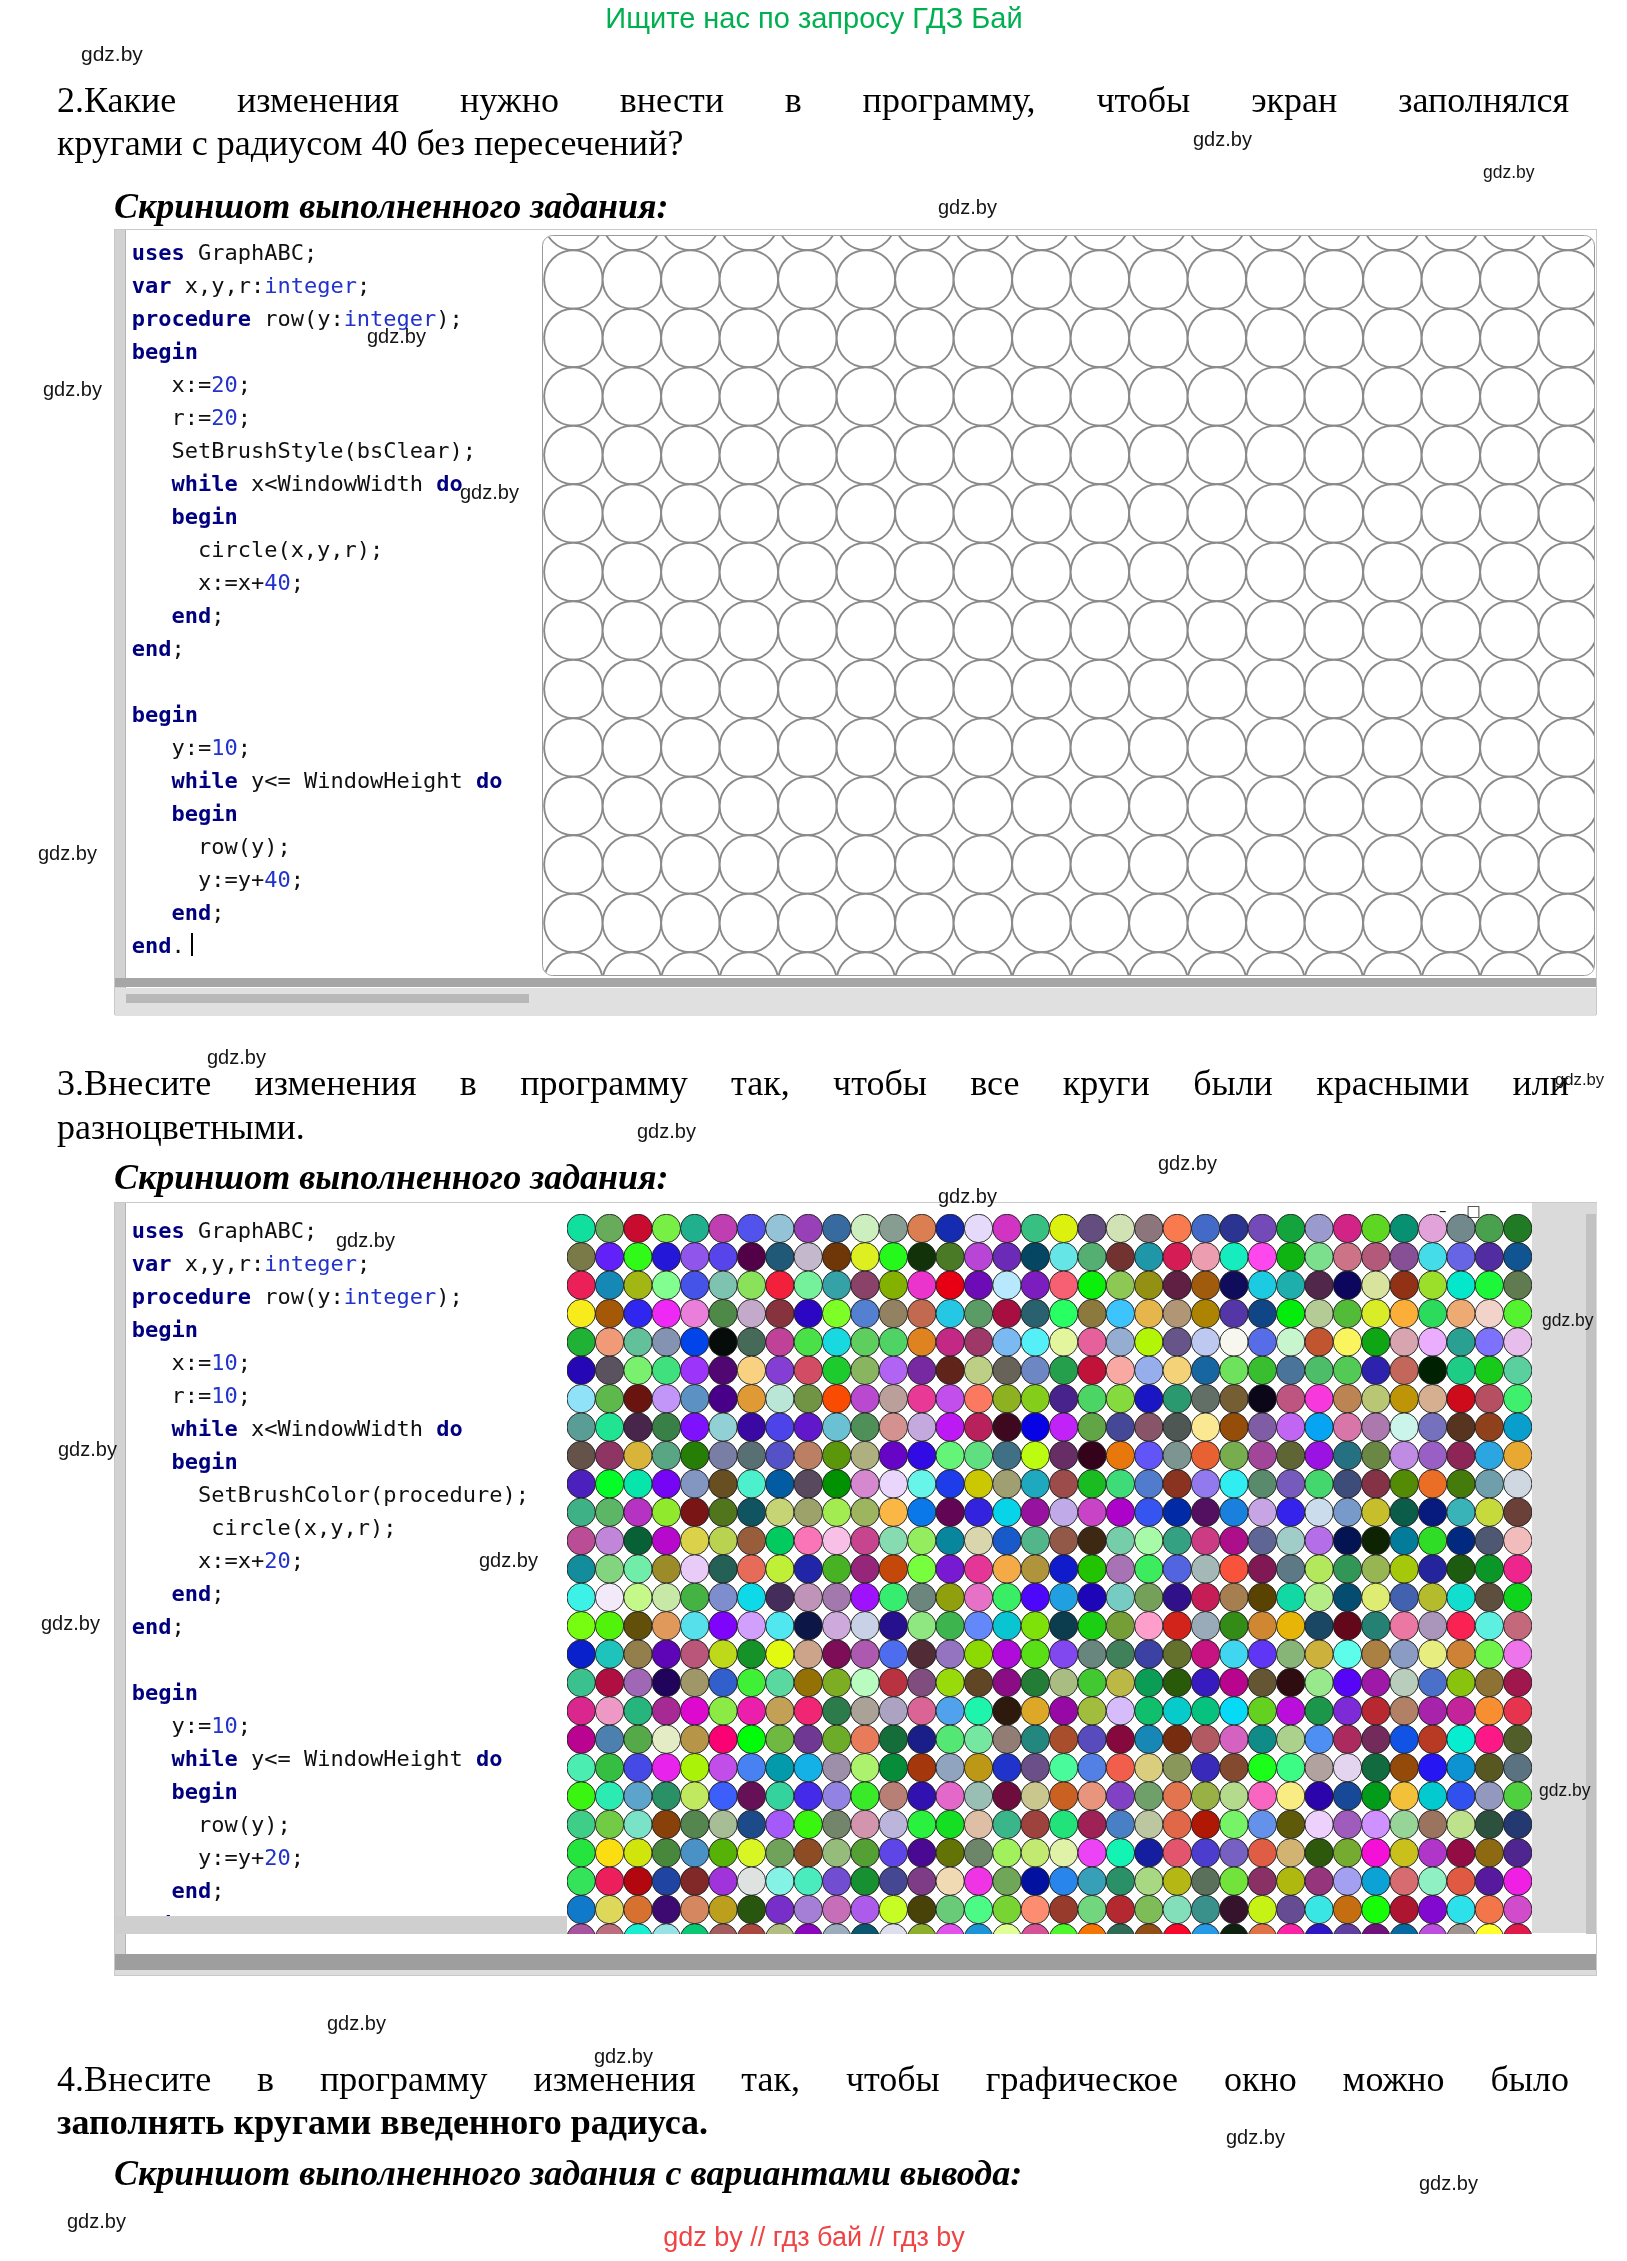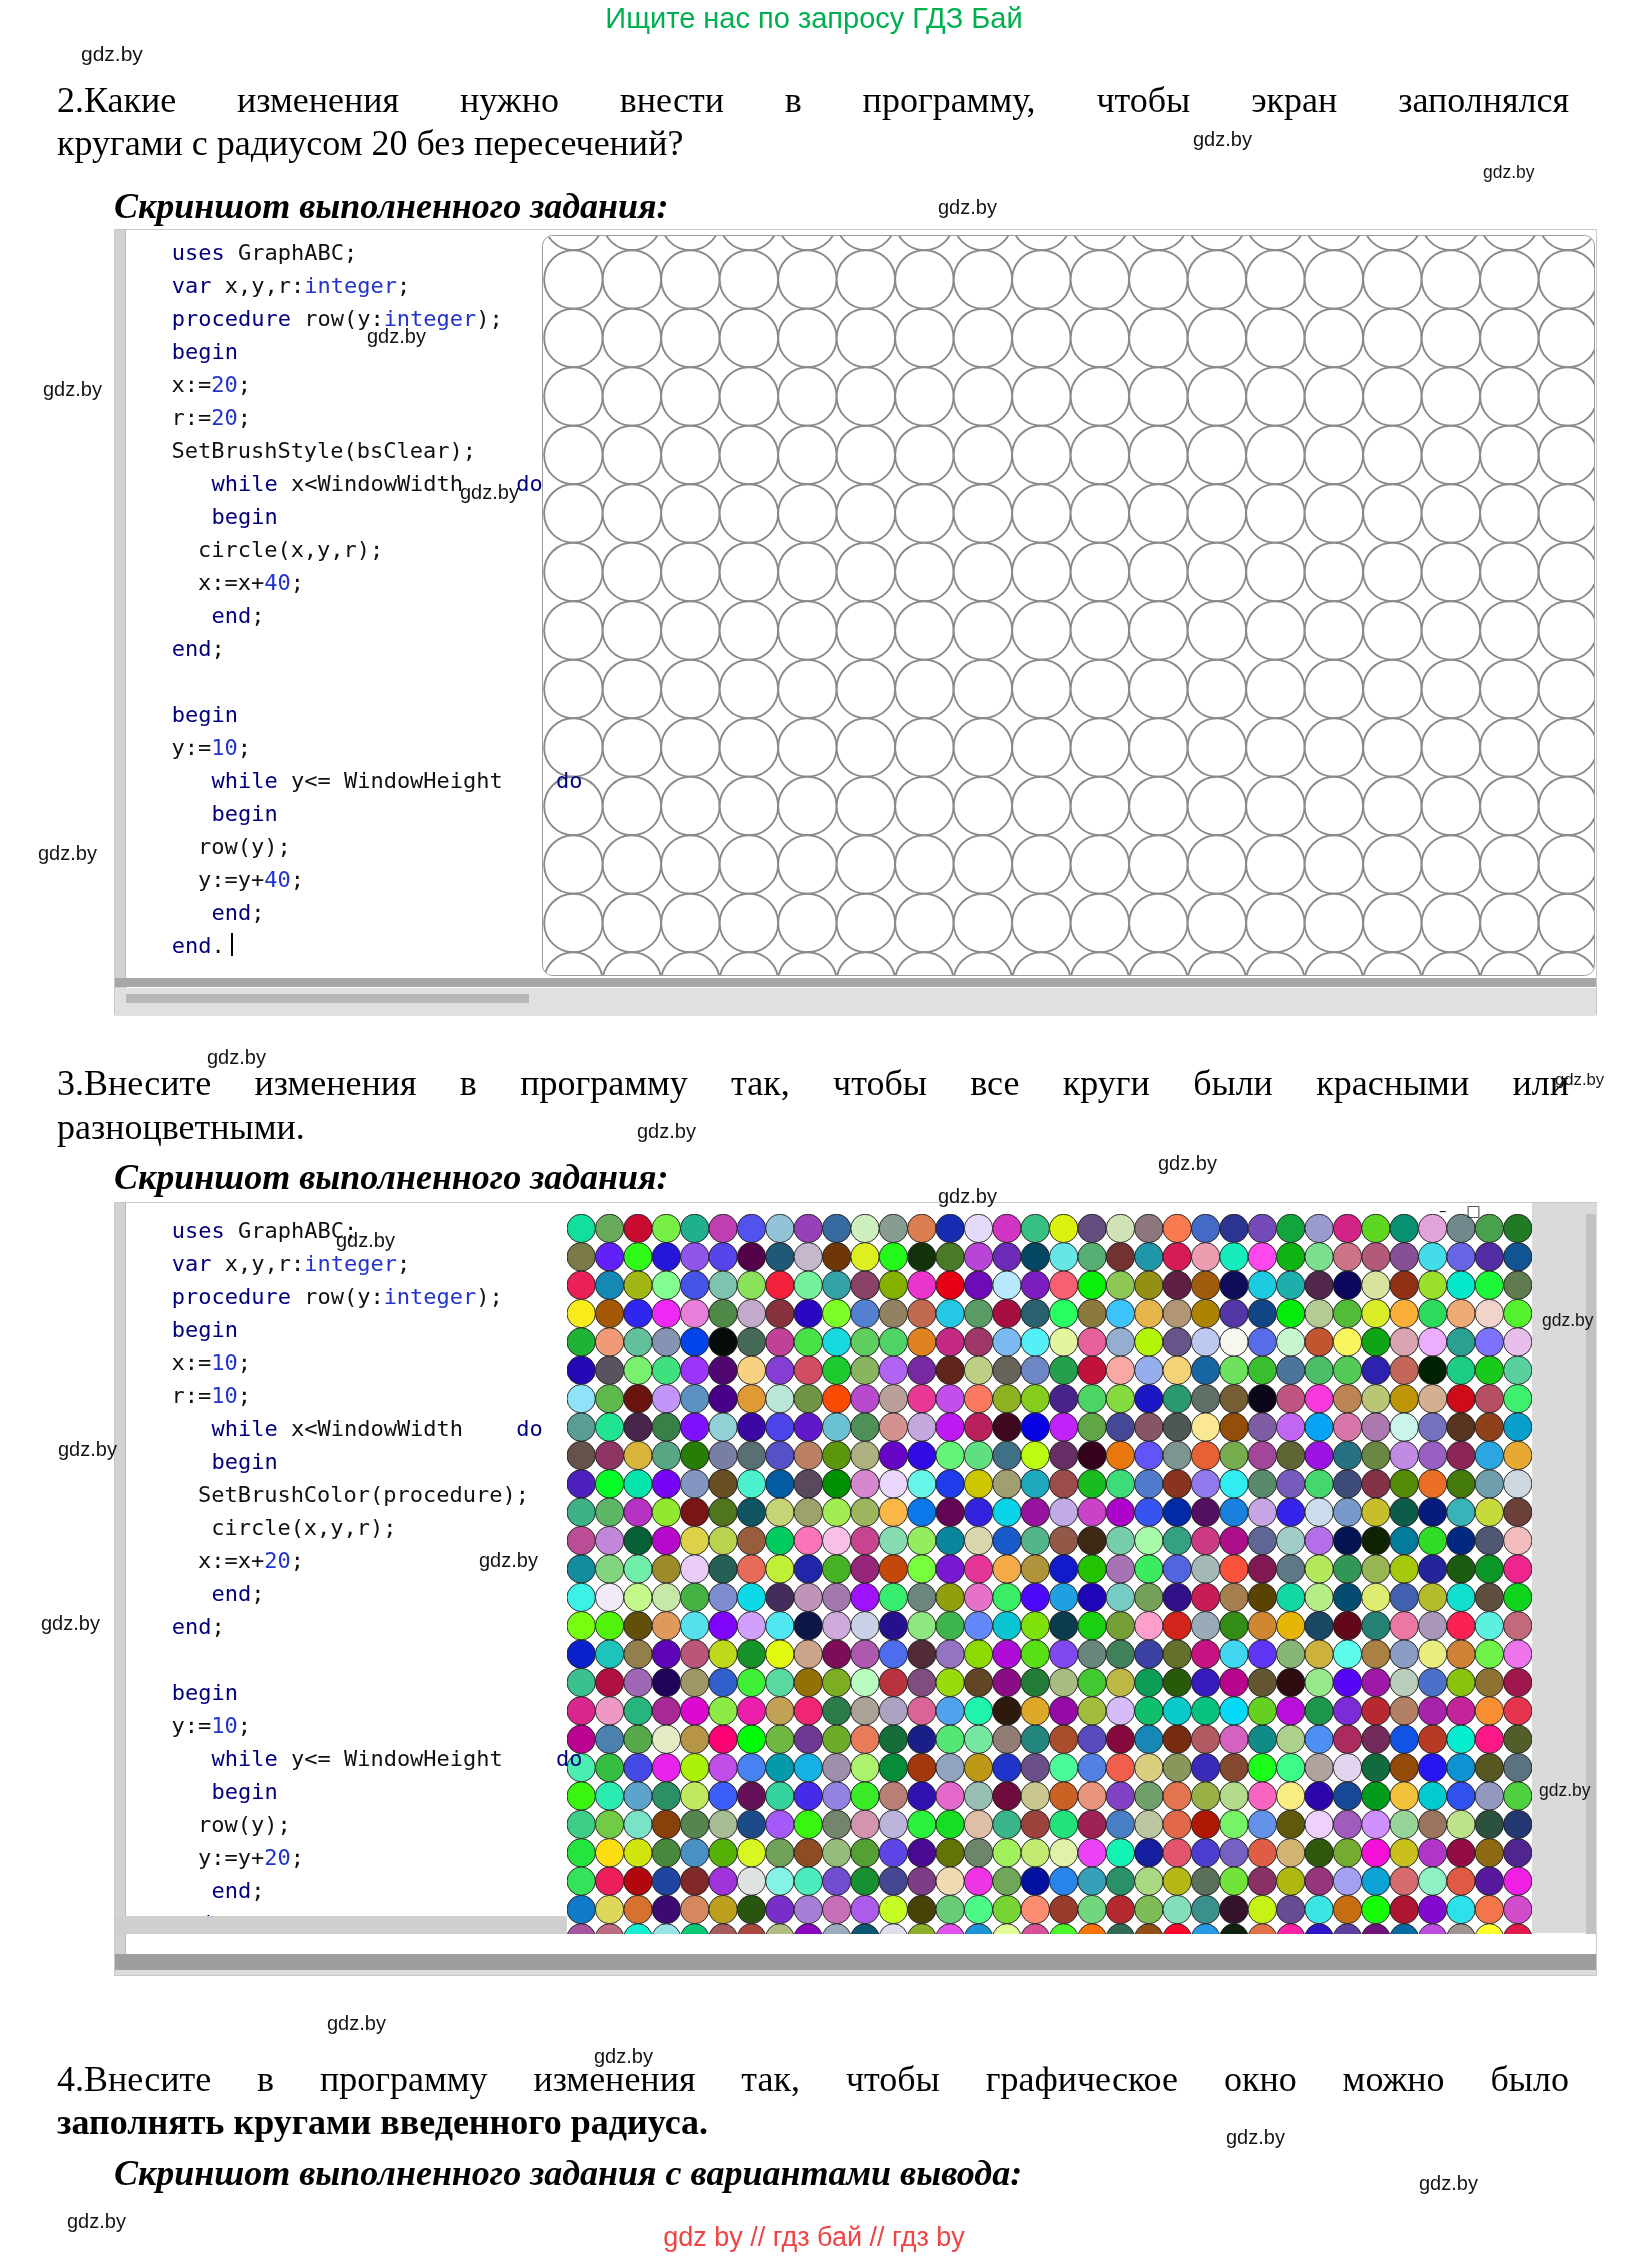--- a/index.html
+++ b/index.html
@@ -22,21 +22,21 @@
   .wm-layer { position:absolute; left:0; top:0; width:100%; height:100%; pointer-events:none; z-index:50; }
   .wm { position:absolute; font-family:"Liberation Sans", sans-serif; color:#151515; }
 
   .shot { position:absolute; background:#ffffff; border:0.8px solid #c9c9c9; }
   .left-strip { position:absolute; left:0; top:0; width:10.6px; height:100%;
     background:#d2d2d2; border-right:0.8px solid #b5b5b5; }
 
   .code { position:absolute; font-family:"DejaVu Sans Mono", monospace;
     font-size:22px; line-height:33px; color:#101010; z-index:3; }
   .code-line { white-space:pre; }
-  .tk { font-weight:400; color:#00007f;margin-left:40px; }
+  .tk { font-weight:700; color:#00007f; }
   .ty { color:#2233cc; }
   .tn { color:#2233cc; }
   .tp { color:#101010; }
   .tc { display:inline-block; width:2.3px; height:23px; background:#000;
     margin-left:6px; vertical-align:-3px; }
 
   
   .gfx1 { position:absolute; left:427px; top:4.6px; width:1053px; height:741px;
     background:#fff; border:1.5px solid #9a9a9a; border-radius:10.6px; overflow:hidden; z-index:2; }
   #svg1 circle { fill:#ffffff; stroke:#8a8a8a; stroke-width:2.5; }
@@ -57,21 +57,21 @@
     color:#222; line-height:20.5px; padding-left:9px; z-index:4; }
   .dark-bar2 { position:absolute; left:0; top:751px; width:100%; height:16.7px; background:#9e9e9e; z-index:4; }
   .tail2 { position:absolute; left:0; top:767px; width:100%; height:5.3px; background:#dcdcdc; z-index:4; }
 </style>
 </head>
 <body>
 
 <div class="banner">Ищите нас по запросу ГДЗ Бай</div>
 
 <div class="para jlast" style="left:57px;top:79px;">2.Какие изменения нужно внести в программу, чтобы экран заполнялся</div>
-<div class="para" style="left:57px;top:122px;">кругами с радиусом 20 без пересечений?</div>
+<div class="para" style="left:57px;top:122px;">кругами с радиусом 40 без пересечений?</div>
 <div class="heading" style="left:114px;top:185px;">Скриншот выполненного задания:</div>
 
 <div class="shot" style="left:114px;top:229px;width:1483px;height:786px;">
   <div class="left-strip"></div>
   <div class="code" id="code1" style="left:16.7px;top:6px;">
       <div class="code-line"><span class="tk">uses</span><span class="tp"> GraphABC;</span></div>
       <div class="code-line"><span class="tk">var</span><span class="tp"> x,y,r:</span><span class="ty">integer</span><span class="tp">;</span></div>
       <div class="code-line"><span class="tk">procedure</span><span class="tp"> row(y:</span><span class="ty">integer</span><span class="tp">);</span></div>
       <div class="code-line"><span class="tk">begin</span></div>
       <div class="code-line"><span class="tp">   x:=</span><span class="tn">20</span><span class="tp">;</span></div>

